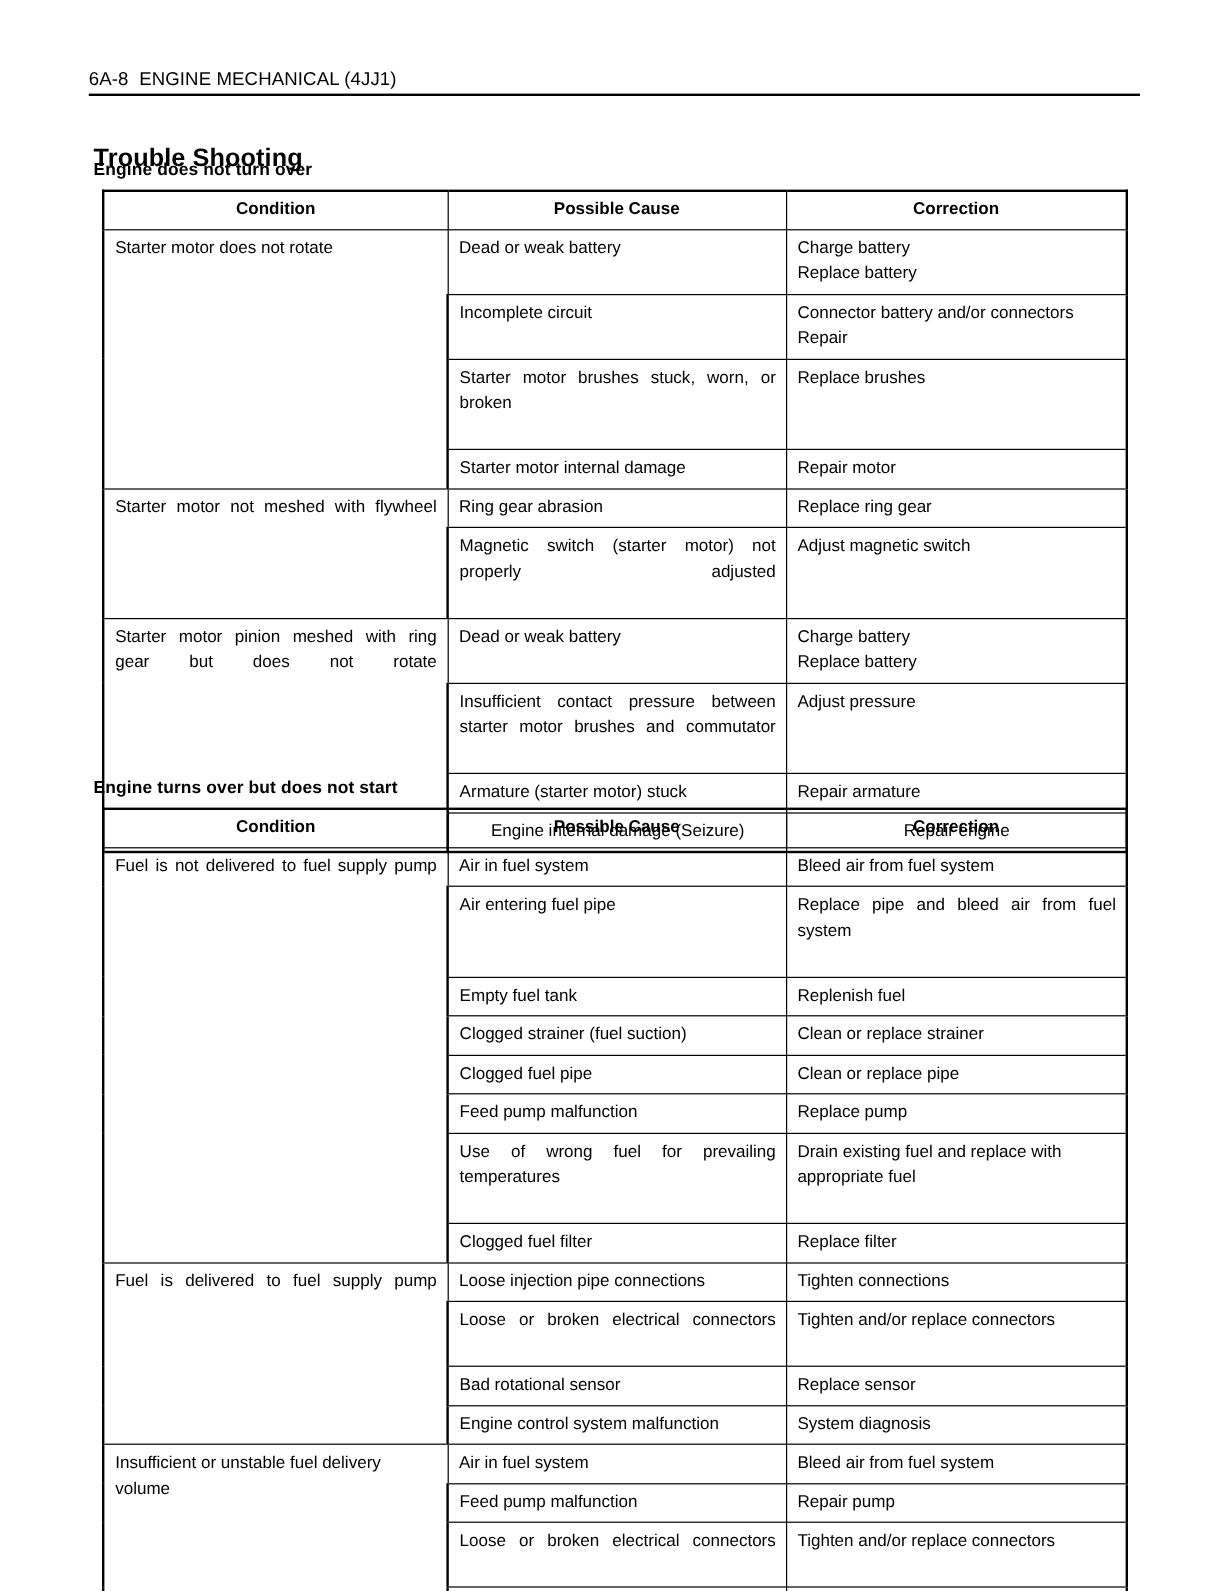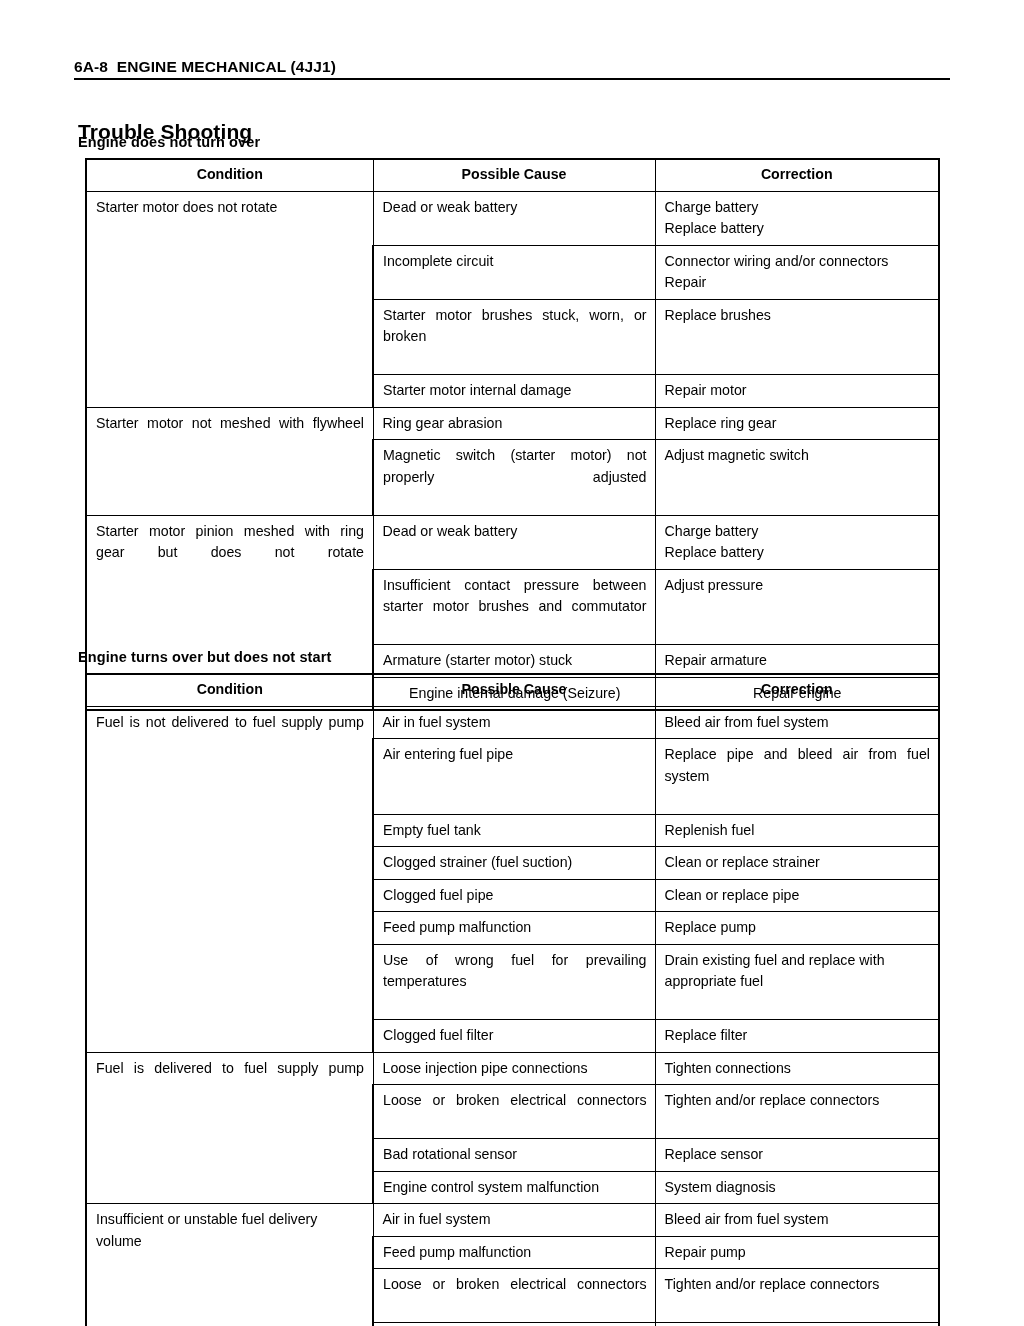--- a/index.html
+++ b/index.html
@@ -24,21 +24,21 @@
 
   
   .page-header {
     position: absolute;
     left: 74px;
     top: 58px;
     width: 876px;
   }
   .page-header .hdr-text {
     font-size: 15.5px;
-    font-weight: bold;
+    font-weight: normal;
     letter-spacing: 0.1px;
     line-height: 18px;
     white-space: pre;
   }
   .page-header .hdr-rule {
     margin-top: 2px;
     border-bottom: 2.5px solid #000;
     width: 876px;
   }
 
@@ -144,21 +144,21 @@
           <td rowspan="4">Starter motor does not rotate</td>
           <td>Dead or weak battery</td>
           <td>
             <span class="cell-line">Charge battery</span>
             <span class="cell-line">Replace battery</span>
           </td>
         </tr>
         <tr>
           <td>Incomplete circuit</td>
           <td>
-            <span class="cell-line">Connector wiring and/or connectors</span>
+            <span class="cell-line">Connector battery and/or connectors</span>
             <span class="cell-line">Repair</span>
           </td>
         </tr>
         <tr>
           <td class="just">
             <span class="jx">Starter motor brushes stuck, worn, or broken</span>
           </td>
           <td>
             <span class="cell-line">Replace brushes</span>
           </td>

